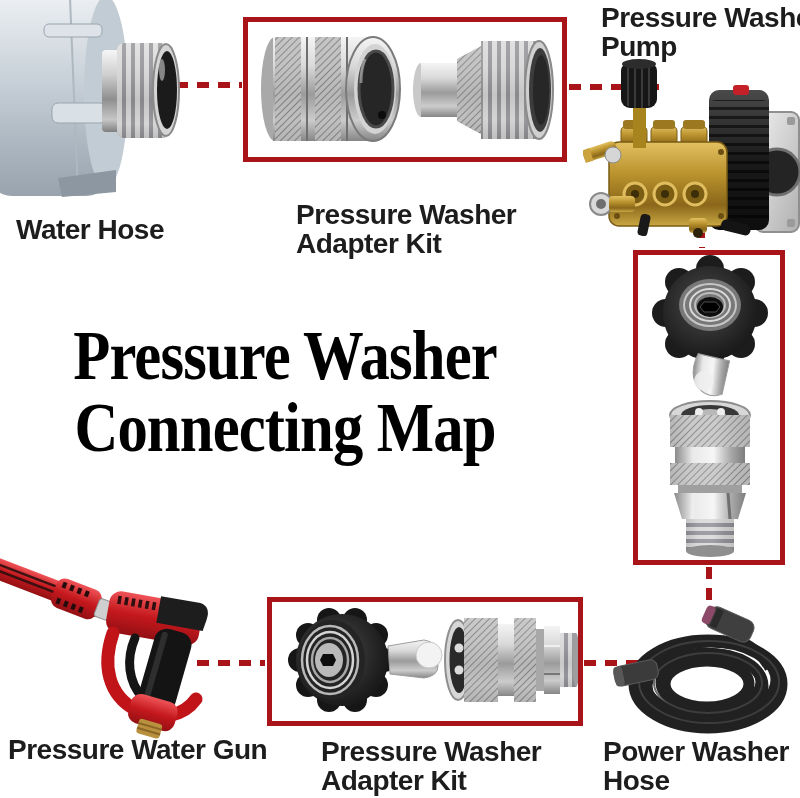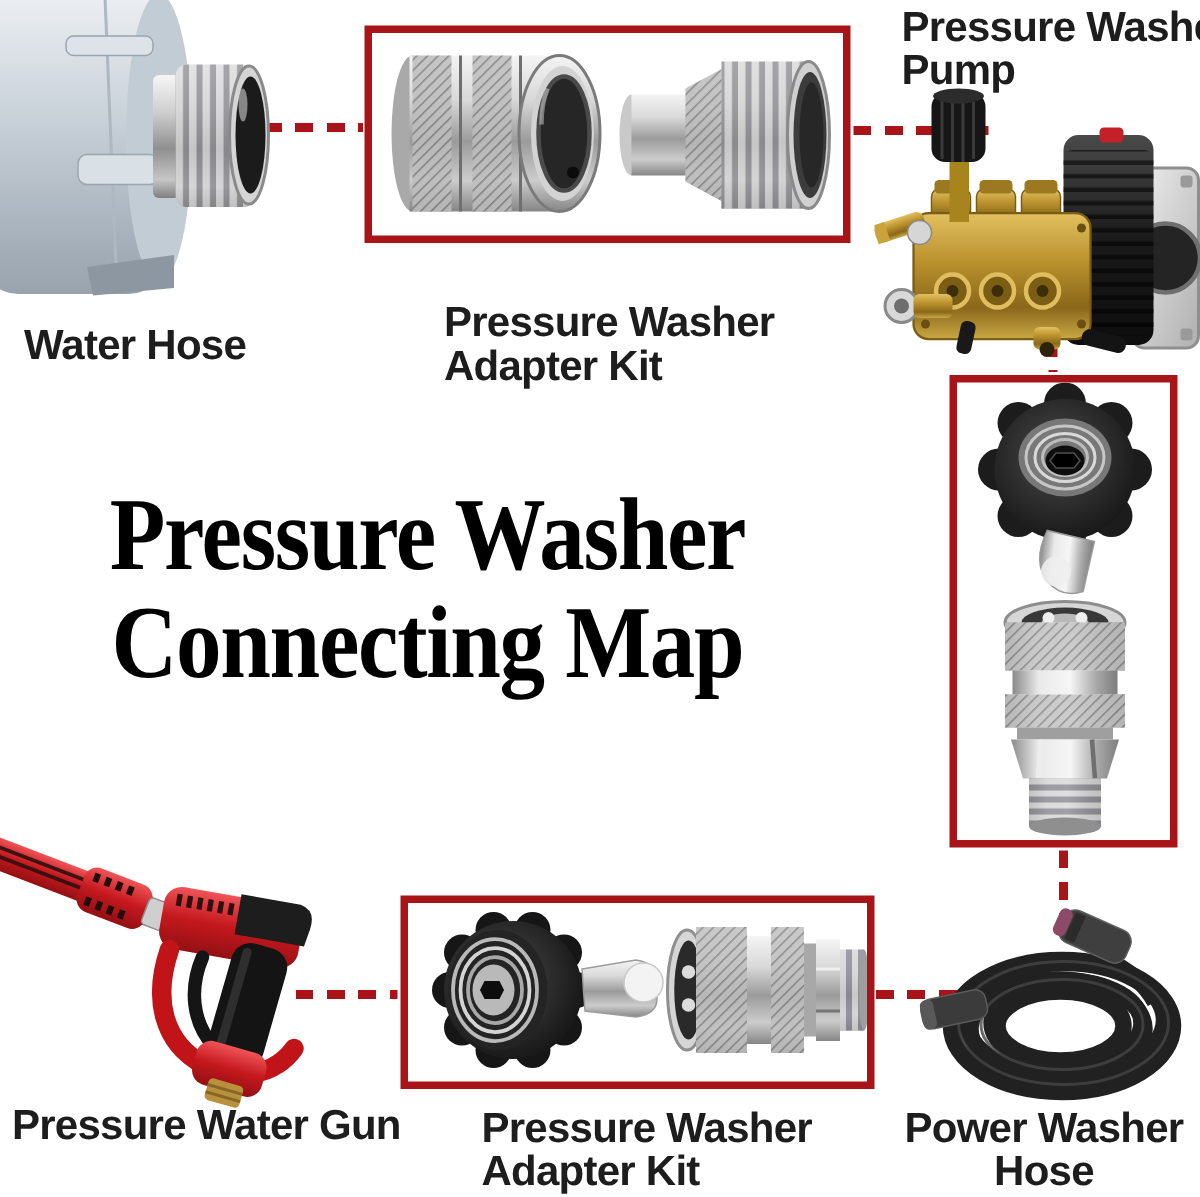--- a/index.html
+++ b/index.html
@@ -466,18 +466,18 @@
 
   <div class="abs part-label" style="left:8px;top:736px;">
     <span>Pressure Water Gun</span>
   </div>
 
   <div class="abs part-label" style="left:321px;top:738px;">
     <div>Pressure Washer</div>
     <div>Adapter Kit</div>
   </div>
 
-  <div class="abs part-label" style="left:603px;top:738px;text-align:center;">
+  <div class="abs part-label" style="left:603px;top:738px;">
     <div>Power Washer</div>
     <div>Hose</div>
   </div>
 
 </div>
 
 </body></html>

